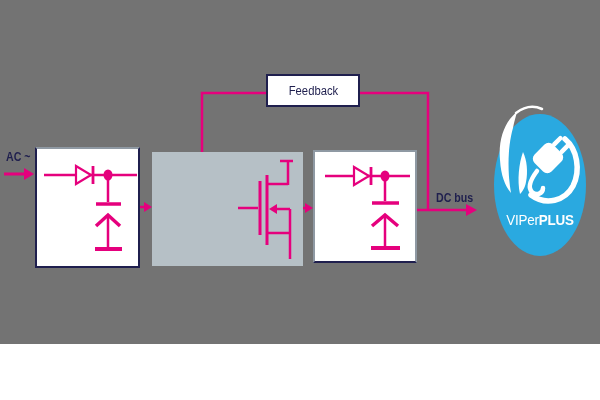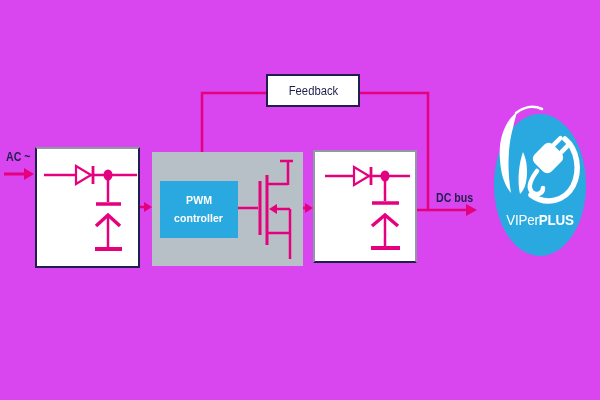--- a/index.html
+++ b/index.html
@@ -1,17 +1,17 @@
 <!DOCTYPE html>
 <html><head>
 <meta charset="utf-8">
 <style>
   html,body{margin:0;padding:0;background:#ffffff;}
   .stage{
-    position:relative;width:600px;height:400px;background:#d946ef;overflow:hidden;
+    position:relative;width:600px;height:344px;background:#737373;overflow:hidden;
     font-family:"Liberation Sans", sans-serif;
   }
   
   .rect-box{position:absolute;background:#ffffff;box-sizing:border-box;}
   .box-input{
     left:35px;top:147px;width:105px;height:121px;
     border:2px solid #1f1f4e;border-top-color:#8f99a3;
   }
   .box-output{
     left:313px;top:150px;width:104px;height:113px;
@@ -148,24 +148,20 @@
         <path d="M537,171 C531,179 527,187 532,192 C536,196 543,194 543,188" fill="none" stroke="#ffffff" stroke-width="4.5" stroke-linecap="round"></path>
         <path d="M531,195 C546,206 565,201 573,186 C581,170 577,149 565,139" fill="none" stroke="#ffffff" stroke-width="5.5" stroke-linecap="round"></path>
       </g>
     </g>
   </svg>
 
   <div class="feedback-box">
     <span class="cond">Feedback</span>
   </div>
 
-  <div class="pwm-box">
-    <span>PWM</span>
-    <span>controller</span>
-  </div>
 
   <div class="txt-label ac-label">AC ~</div>
   <div class="txt-label dc-label">DC bus</div>
 
   <div class="logo-text">
     <span class="reg">VIPer</span><span class="bold">PLUS</span>
   </div>
 
 </div>
 

